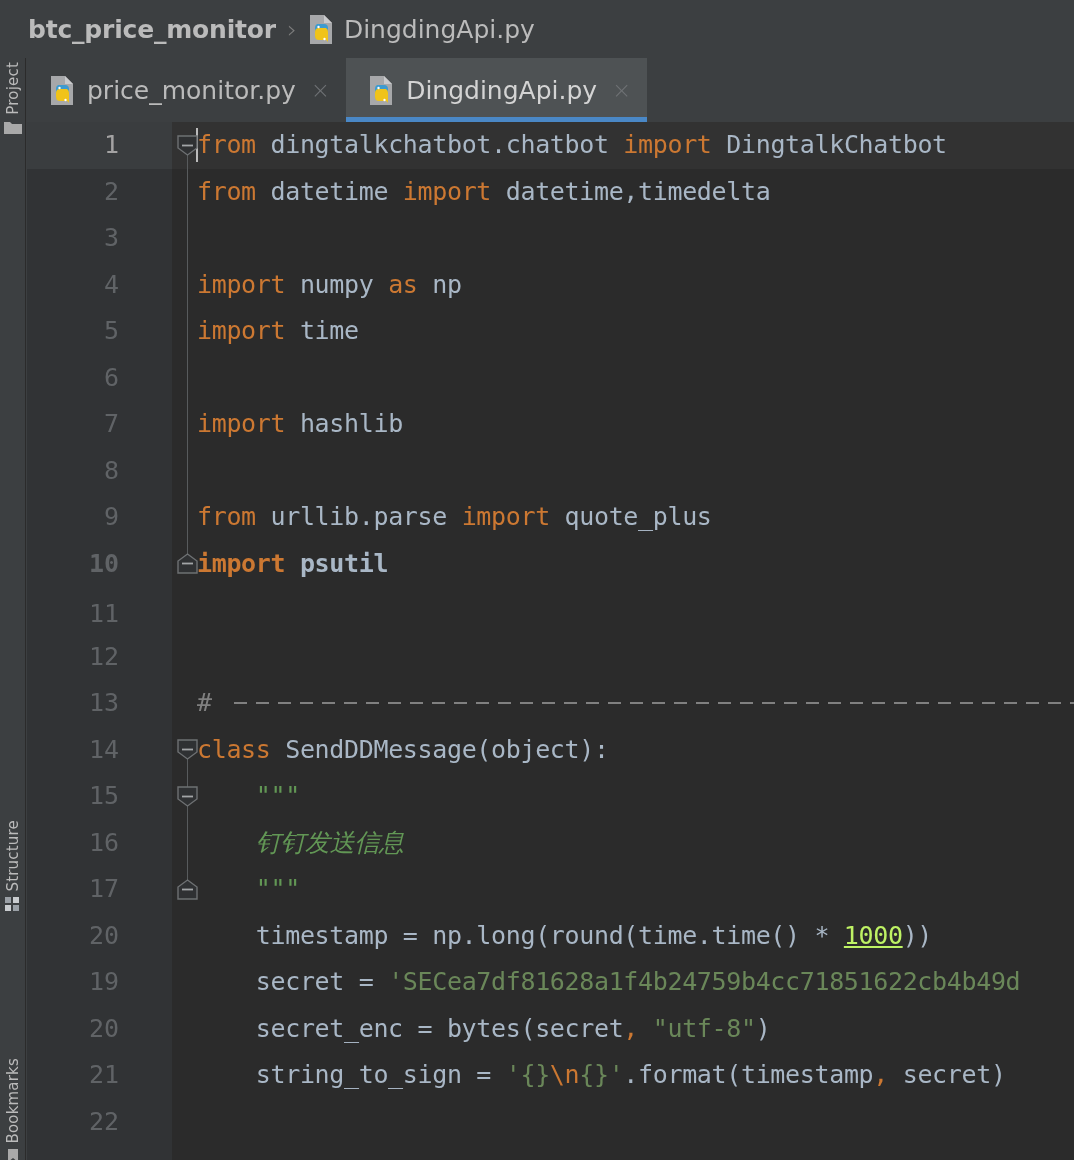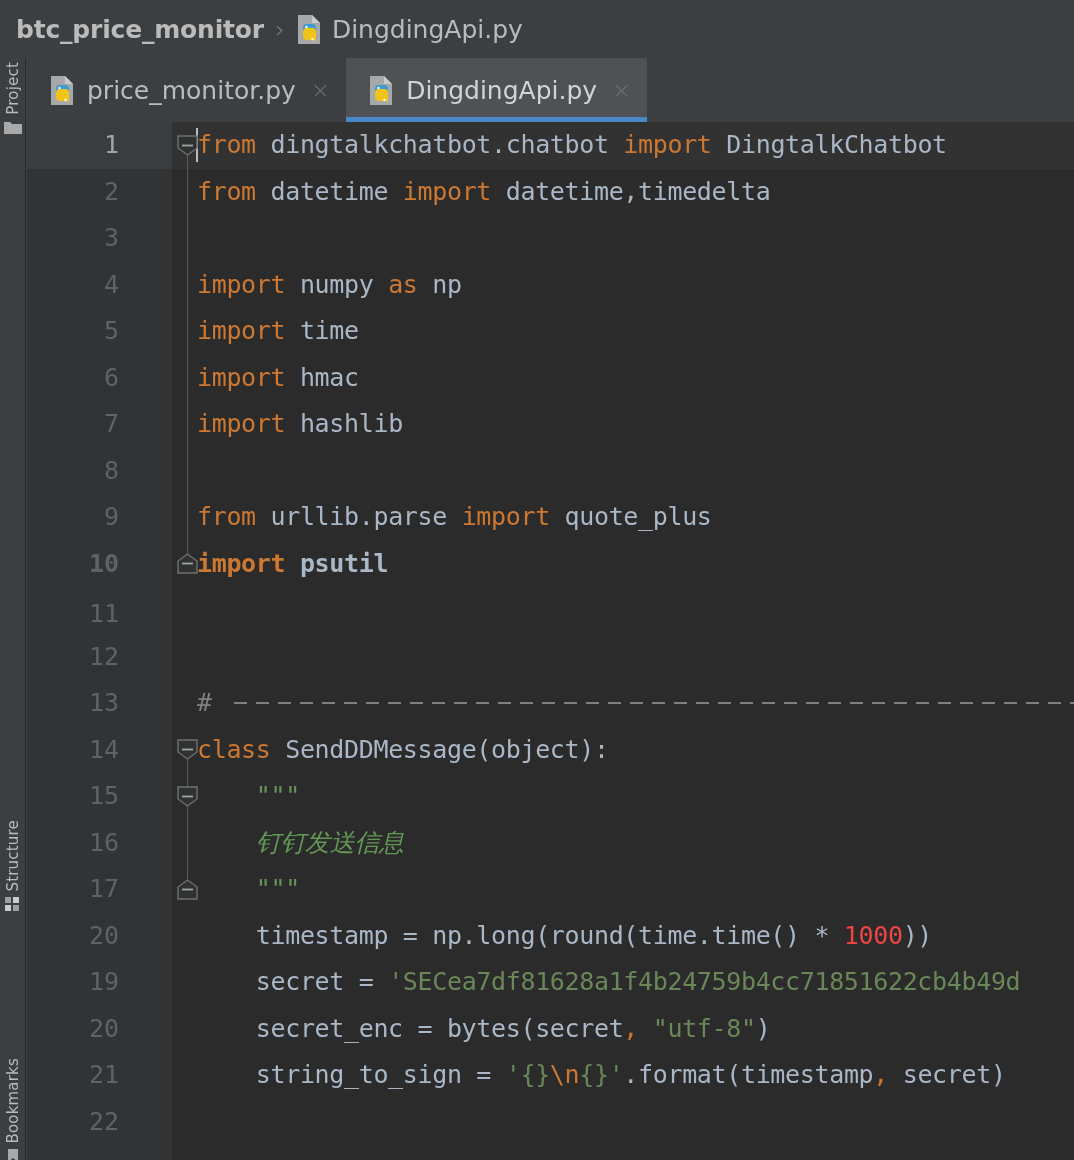--- a/index.html
+++ b/index.html
@@ -20,21 +20,21 @@
   }
 
   
   .breadcrumb-bar {
     position: absolute;
     left: 0; top: 0;
     width: 1074px; height: 58px;
     background: #3C3F41;
     display: flex;
     align-items: center;
-    padding-left: 16px;
+    padding-left: 28px;
   }
   .crumb-project {
     font-size: 25px;
     font-weight: bold;
     color: #BBBBBB;
     letter-spacing: -0.2px;
     white-space: nowrap;
   }
   .crumb-sep {
     font-size: 25px;
@@ -180,21 +180,21 @@
     line-height: 46.5px;
     white-space: pre;
     font-family: "DejaVu Sans Mono", monospace;
     font-size: 25px;
     color: #A9B7C6;
     letter-spacing: -0.35px;
   }
 
   .kw   { color: #CC7832; }
   .str  { color: #6A8759; }
-  .num  { color: #ef4444; }
+  .num  { color: #bef264; text-decoration: underline; }
   .cmt  { color: #808080; }
   .docs { color: #629755; font-style: italic; }
   .esc  { color: #CC7832; }
 
   
   .caret {
     position: absolute;
     left: 169px; top: 6px;
     width: 2px; height: 34px;
     background: #BBBBBB;
@@ -337,21 +337,20 @@
         <div class="row" style="top: 139.5px;">
           <div class="lnum">4</div>
           <div class="code"><span class="kw">import </span><span>numpy </span><span class="kw">as </span><span>np</span></div>
         </div>
         <div class="row" style="top: 186px;">
           <div class="lnum">5</div>
           <div class="code"><span class="kw">import </span><span>time</span></div>
         </div>
         <div class="row" style="top: 232.5px;">
           <div class="lnum">6</div>
-          <div class="code"><span class="kw">import </span><span>hmac</span></div>
         </div>
         <div class="row" style="top: 279px;">
           <div class="lnum">7</div>
           <div class="code"><span class="kw">import </span><span>hashlib</span></div>
         </div>
         <div class="row" style="top: 325.5px;">
           <div class="lnum">8</div>
         </div>
         <div class="row" style="top: 372px;">
           <div class="lnum">9</div>

